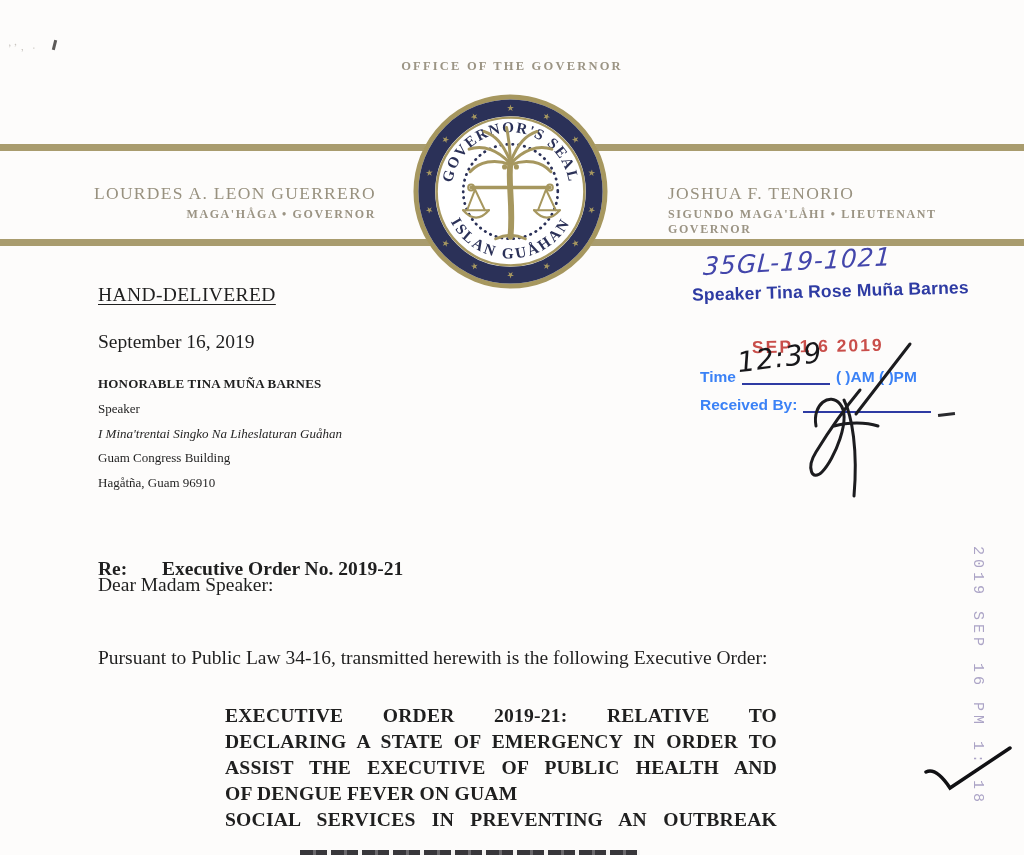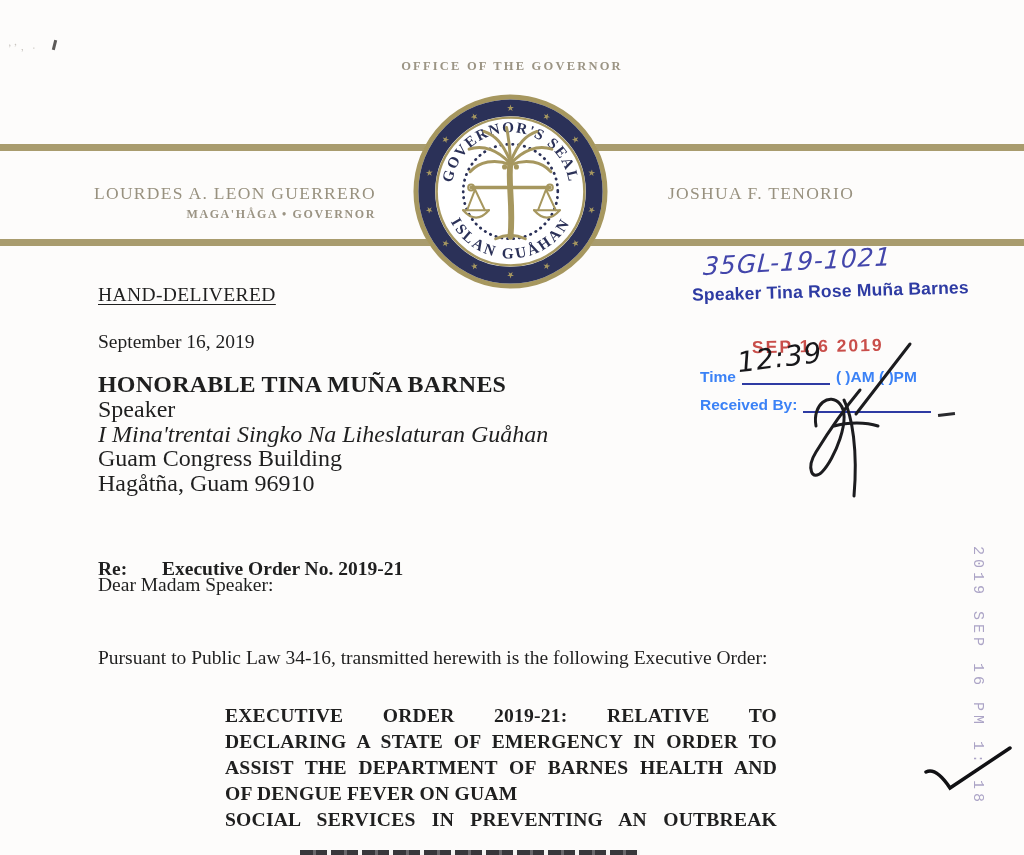--- a/index.html
+++ b/index.html
@@ -20,21 +20,21 @@
   .gov-block{left:60px;width:316px;text-align:right;}
   .ltgov-block{left:668px;width:330px;text-align:left;}
   .name-line{font-size:17.5px;letter-spacing:1.3px;}
   .title-line{font-size:12px;letter-spacing:1.6px;margin-top:3px;font-weight:600;color:#9b9484;}
   
   .abs{position:absolute;}
   .body-text{font-size:19.5px;}
   .hand-delivered{left:98px;top:284px;font-size:19.5px;letter-spacing:.4px;
     text-decoration:underline;text-underline-offset:3px;}
   .date-line{left:98px;top:331px;}
-  .addr{left:98px;top:372px;line-height:24.8px;font-size:24px;}
+  .addr{left:98px;top:372px;line-height:24.8px;font-size:13px;}
   .addr .bold{font-weight:bold;letter-spacing:.2px;}
   .addr .ital{font-style:italic;}
   .re-row{left:98px;top:558px;font-weight:bold;font-size:19.5px;}
   .re-val{position:absolute;left:64px;top:0;width:420px;}
   .salutation{left:98px;top:574px;}
   .pursuant{left:98px;top:647px;width:790px;}
   .order-block{left:225px;top:703px;width:552px;font-weight:bold;font-size:19.6px;
     line-height:25.9px;letter-spacing:.2px;}
   .order-line{text-align:justify;text-align-last:justify;}
   .order-line.last{text-align-last:left;}
@@ -81,20 +81,21 @@
 
   <div class="gold-band band-top"></div>
   <div class="gold-band band-bottom"></div>
 
   <div class="name-block gov-block">
     <div class="name-line">LOURDES A. LEON GUERRERO</div>
     <div class="title-line">MAGA'HÅGA • GOVERNOR</div>
   </div>
   <div class="name-block ltgov-block">
     <div class="name-line">JOSHUA F. TENORIO</div>
+    <div class="title-line">SIGUNDO MAGA'LÅHI • LIEUTENANT GOVERNOR</div>
   </div>
 
   <div class="seal-wrap">
     <svg viewBox="0 0 200 200" width="197" height="197">
       <circle cx="100" cy="100" r="98" fill="#ffffff"></circle>
       <circle cx="100" cy="100" r="96" fill="none" stroke="#a6975f" stroke-width="5"></circle>
       <circle cx="100" cy="100" r="85" fill="none" stroke="#2b3158" stroke-width="17"></circle>
       <g id="seal-stars" fill="#a6975f" font-size="9" text-anchor="middle" font-family="DejaVu Sans, sans-serif">
           <text x="100" y="18.5" transform="rotate(0 100 100)">★</text>
           <text x="100" y="18.5" transform="rotate(25.714285714285715 100 100)">★</text>
@@ -194,20 +195,20 @@
     <span>Re:</span>
     <span class="re-val">Executive Order No. 2019-21</span>
   </div>
 
   <div class="abs salutation body-text">Dear Madam Speaker:</div>
   <div class="abs pursuant body-text">Pursuant to Public Law 34-16, transmitted herewith is the following Executive Order:</div>
 
   <div class="abs order-block">
     <div class="order-line">EXECUTIVE ORDER 2019-21: RELATIVE TO</div>
     <div class="order-line">DECLARING A STATE OF EMERGENCY IN ORDER TO</div>
-    <div class="order-line">ASSIST THE DEPARTMENT OF BARNES HEALTH AND</div>
+    <div class="order-line">ASSIST THE EXECUTIVE OF PUBLIC HEALTH AND</div>
     <div class="order-line last">OF DENGUE FEVER ON GUAM</div>
     <div class="order-line">SOCIAL SERVICES IN PREVENTING AN OUTBREAK</div>
   </div>
 
   <div class="abs cutoff-bar"></div>
 
 </div>
 
 </body></html>

